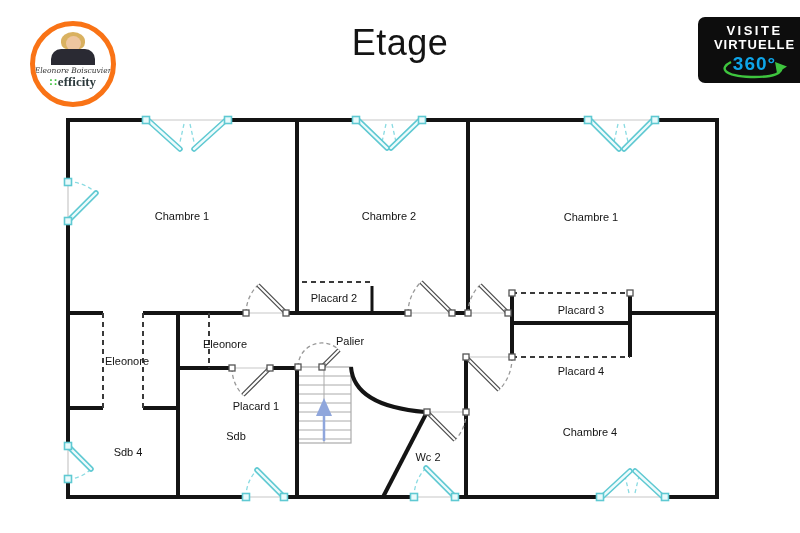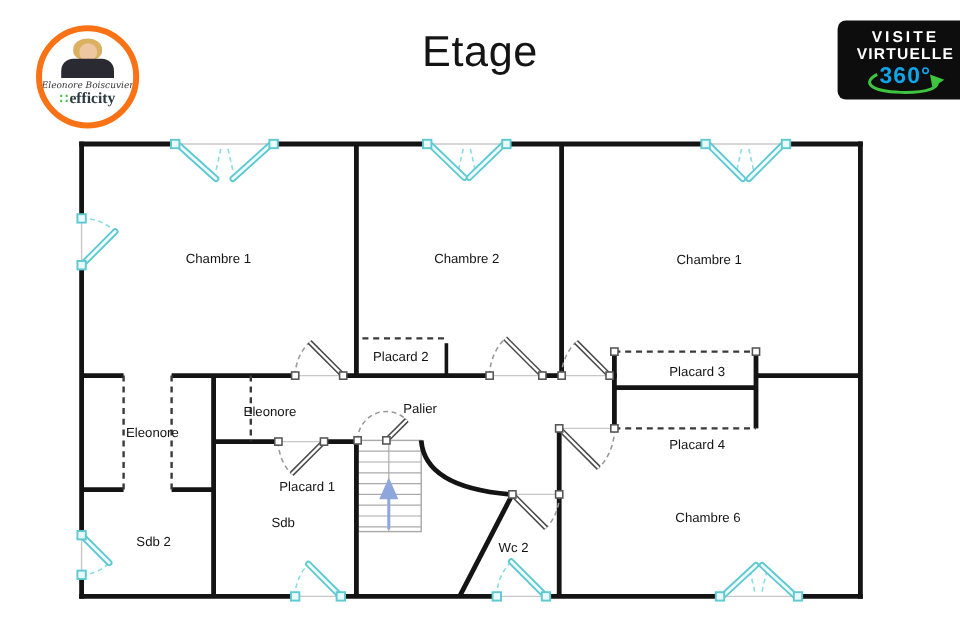--- a/index.html
+++ b/index.html
@@ -274,26 +274,26 @@
             <rect x="280.5" y="493.5" width="7" height="7"></rect>
           <rect x="410.5" y="493.5" width="7" height="7"></rect>
             <rect x="451.5" y="493.5" width="7" height="7"></rect>
         </g>
       </g>
     </svg>
 
     <div class="room-label" style="left:182px;top:216px">Chambre 1</div>
     <div class="room-label" style="left:389px;top:216px">Chambre 2</div>
     <div class="room-label" style="left:591px;top:217px">Chambre 1</div>
-    <div class="room-label" style="left:590px;top:432px">Chambre 6</div>
+    <div class="room-label" style="left:590px;top:432px">Chambre 4</div>
     <div class="room-label" style="left:127px;top:361px">Eleonore</div>
     <div class="room-label" style="left:225px;top:344px">Eleonore</div>
     <div class="room-label" style="left:256px;top:406px">Placard 1</div>
     <div class="room-label" style="left:334px;top:298px">Placard 2</div>
     <div class="room-label" style="left:581px;top:310px">Placard 3</div>
     <div class="room-label" style="left:581px;top:371px">Placard 4</div>
     <div class="room-label" style="left:350px;top:341px">Palier</div>
     <div class="room-label" style="left:236px;top:436px">Sdb</div>
-    <div class="room-label" style="left:128px;top:452px">Sdb 2</div>
+    <div class="room-label" style="left:128px;top:452px">Sdb 4</div>
     <div class="room-label" style="left:428px;top:457px">Wc 2</div>
   </div>
 
 </div>
 
 </body></html>

